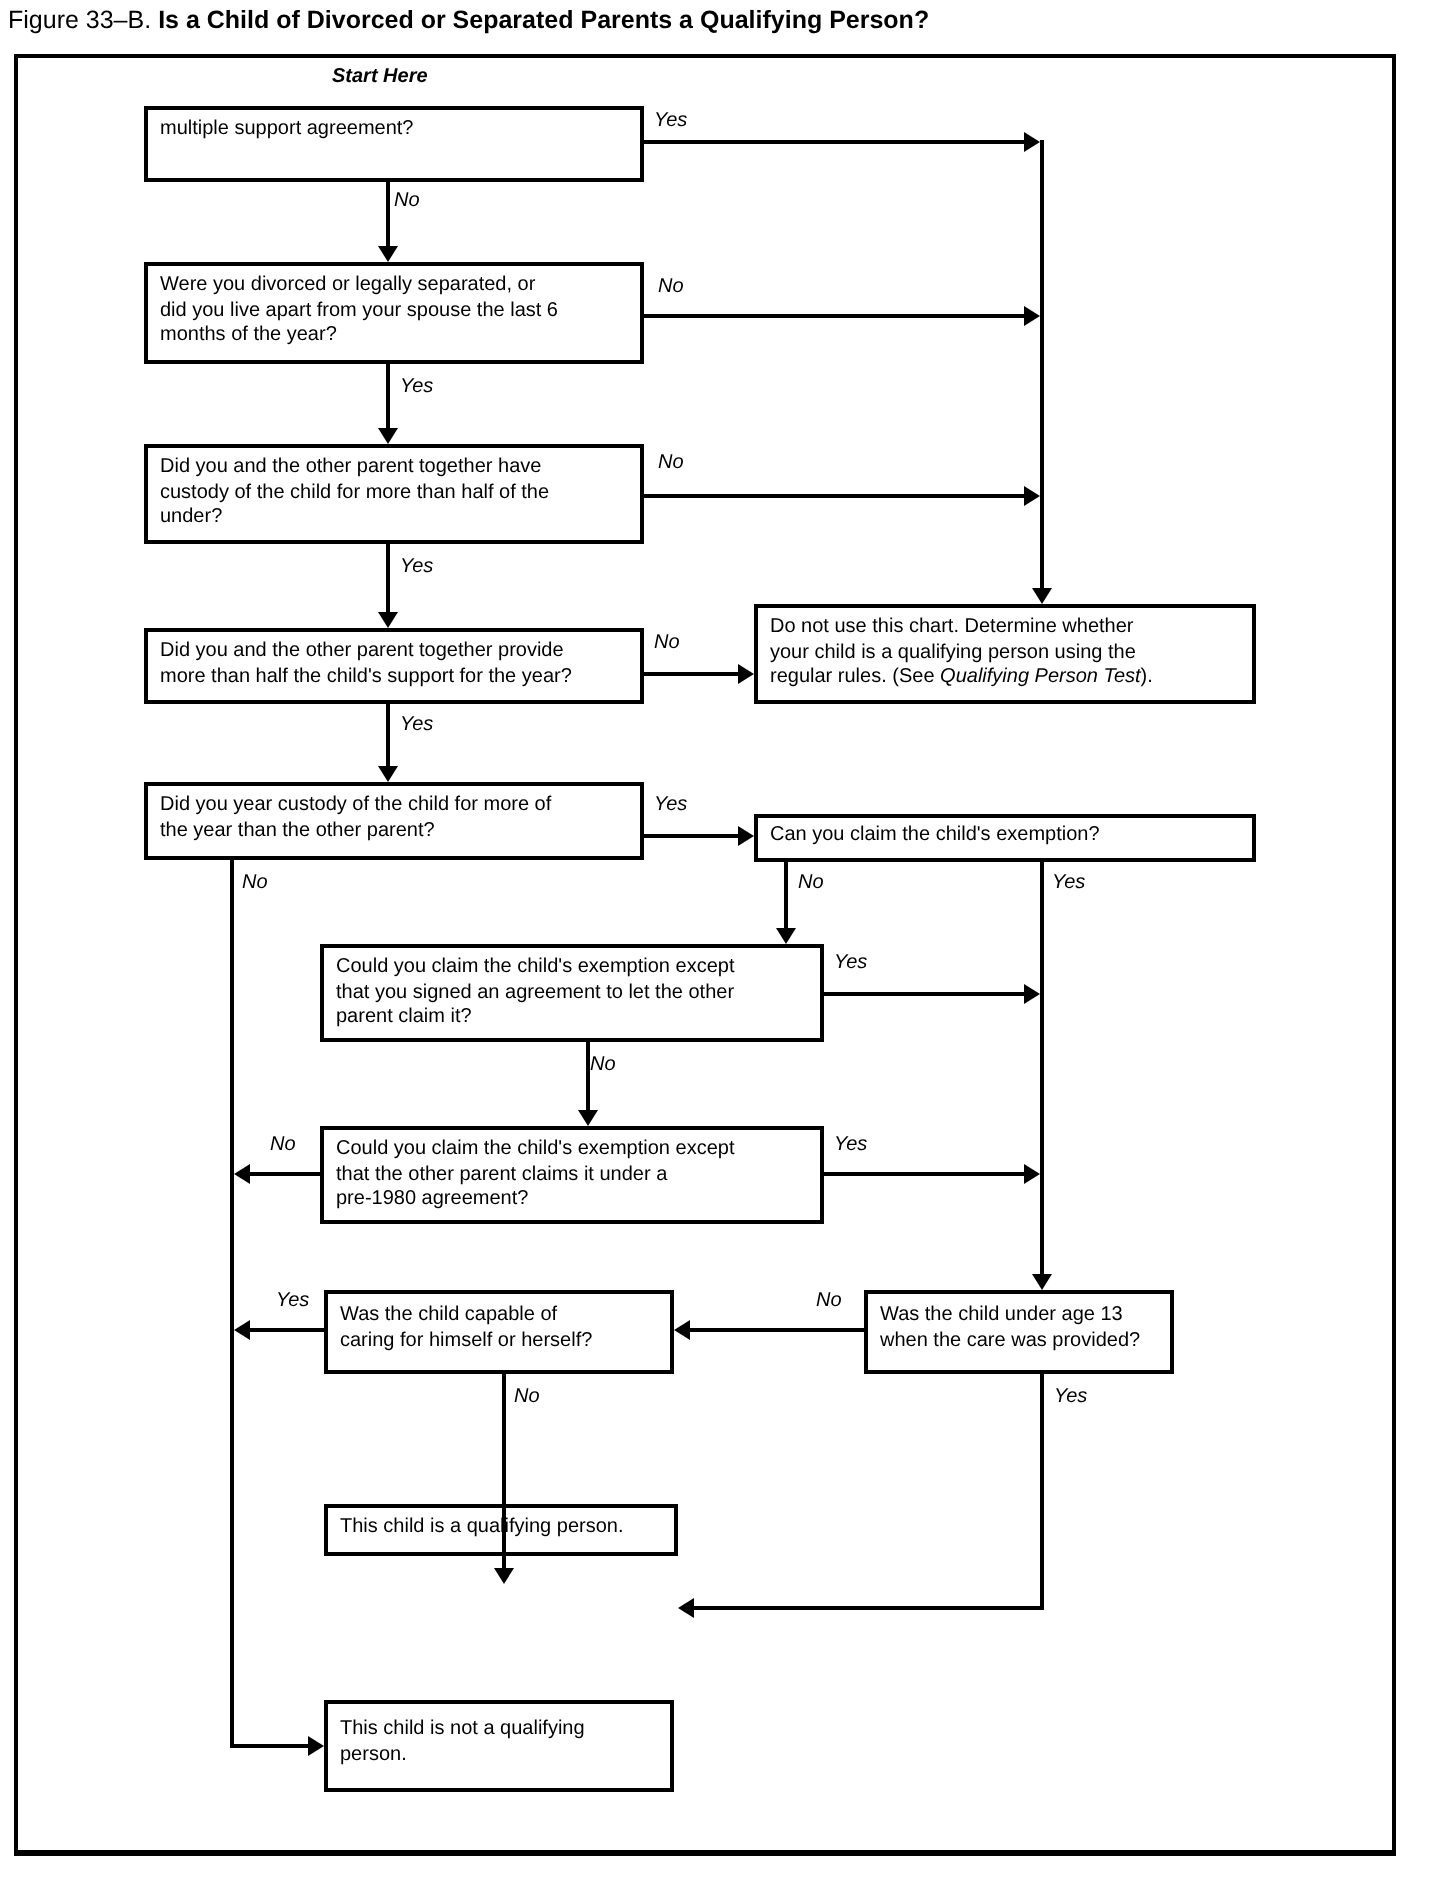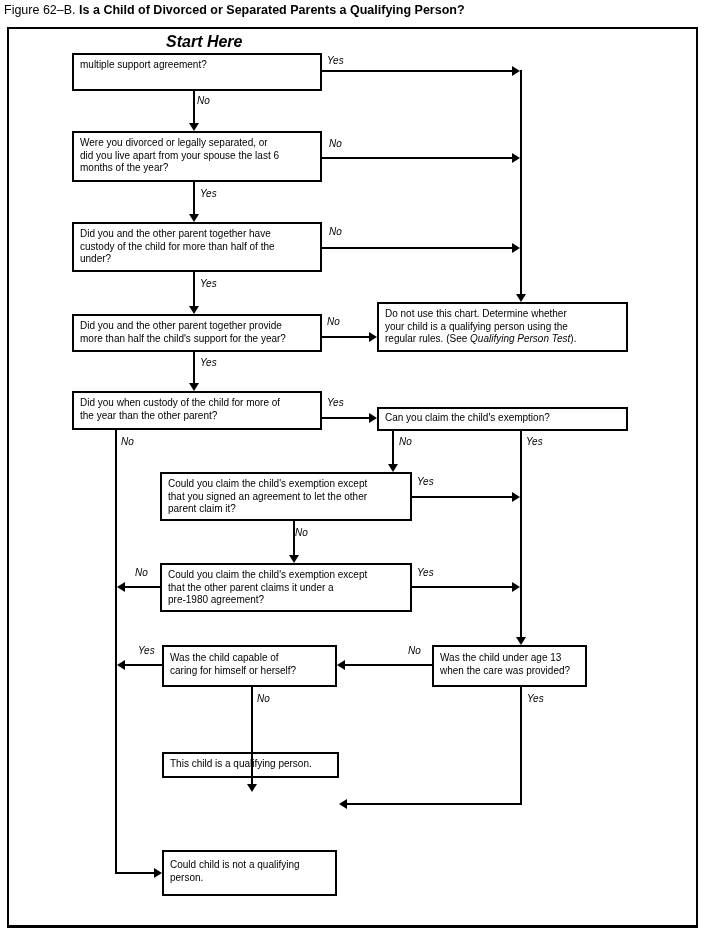--- a/index.html
+++ b/index.html
@@ -4,40 +4,40 @@
 <style>
   html,body { margin:0; padding:0; background:#fff; }
   .page {
     position:relative; width:725px; height:943px; background:#fff;
     font-family:"Liberation Sans", sans-serif; color:#000; overflow:hidden;
   }
   .fig-title { position:absolute; left:4px; top:3px; font-size:12.5px; white-space:nowrap; }
   .fig-title .bold { font-weight:bold;margin-top:29px; }
   .frame { position:absolute; left:7px; top:27px; width:691px; height:901px;
     border:2px solid #000; border-bottom-width:3px; box-sizing:border-box; }
-  .start { position:absolute; font-size:16px; font-weight:bold; font-style:italic; white-space:nowrap; }
+  .start { position:absolute; font-size:10px; font-weight:bold; font-style:italic; white-space:nowrap; }
   .box { position:absolute; background:#fff; border:2px solid #000; box-sizing:border-box;
     font-size:10px; line-height:12.5px; padding:4px 6px; overflow:hidden; }
   .box .tline { white-space:nowrap; }
   .lbl { position:absolute; font-size:10px; font-style:italic; white-space:nowrap; }
   .hline { position:absolute; height:2px; background:#000; }
   .vline { position:absolute; width:2px; background:#000; }
   .arr { position:absolute; width:0; height:0; }
   .arr-r { border-top:5px solid transparent; border-bottom:5px solid transparent; border-left:8px solid #000; }
   .arr-l { border-top:5px solid transparent; border-bottom:5px solid transparent; border-right:8px solid #000; }
   .arr-d { border-left:5px solid transparent; border-right:5px solid transparent; border-top:8px solid #000; }
   .it { font-style:italic; }
 </style>
 </head>
 <body>
 
 <div class="page">
 
   <div class="fig-title">
-    <span>Figure 62–B.</span>
+    <span>Figure 33–B.</span>
     <span class="bold">Is a Child of Divorced or Separated Parents a Qualifying Person?</span>
   </div>
 
   <div class="frame"></div>
 
   <div class="start" style="left:166px;top:33px;">Start Here</div>
 
   <div class="box" style="left:72px;top:53px;width:250px;height:38px;">
     <div class="tline">multiple support agreement?</div>
   </div>
@@ -53,21 +53,21 @@
     <div class="tline">custody of the child for more than half of the</div>
     <div class="tline">under?</div>
   </div>
 
   <div class="box" style="left:72px;top:314px;width:250px;height:38px;">
     <div class="tline">Did you and the other parent together provide</div>
     <div class="tline">more than half the child's support for the year?</div>
   </div>
 
   <div class="box" style="left:72px;top:391px;width:250px;height:39px;">
-    <div class="tline">Did you when custody of the child for more of</div>
+    <div class="tline">Did you year custody of the child for more of</div>
     <div class="tline">the year than the other parent?</div>
   </div>
 
   <div class="box" style="left:377px;top:302px;width:251px;height:50px;">
     <div class="tline">Do not use this chart. Determine whether</div>
     <div class="tline">your child is a qualifying person using the</div>
     <div class="tline"><span>regular rules. (See </span><span class="it">Qualifying Person Test</span><span>).</span></div>
   </div>
 
   <div class="box" style="left:377px;top:407px;width:251px;height:24px;padding-top:3px;">
@@ -94,21 +94,21 @@
   <div class="box" style="left:432px;top:645px;width:155px;height:42px;padding-top:5px;">
     <div class="tline">Was the child under age 13</div>
     <div class="tline">when the care was provided?</div>
   </div>
 
   <div class="box" style="left:162px;top:752px;width:177px;height:26px;padding-top:4px;">
     <div class="tline">This child is a qualifying person.</div>
   </div>
 
   <div class="box" style="left:162px;top:850px;width:175px;height:46px;padding-top:7px;">
-    <div class="tline">Could child is not a qualifying</div>
+    <div class="tline">This child is not a qualifying</div>
     <div class="tline">person.</div>
   </div>
 
   <div class="hline" style="left:322px;top:70px;width:190px;"></div>
   <div class="hline" style="left:322px;top:157px;width:190px;"></div>
   <div class="hline" style="left:322px;top:247px;width:190px;"></div>
   <div class="hline" style="left:322px;top:336px;width:47px;"></div>
   <div class="hline" style="left:322px;top:417px;width:47px;"></div>
   <div class="hline" style="left:412px;top:496px;width:100px;"></div>
   <div class="hline" style="left:412px;top:586px;width:100px;"></div>

